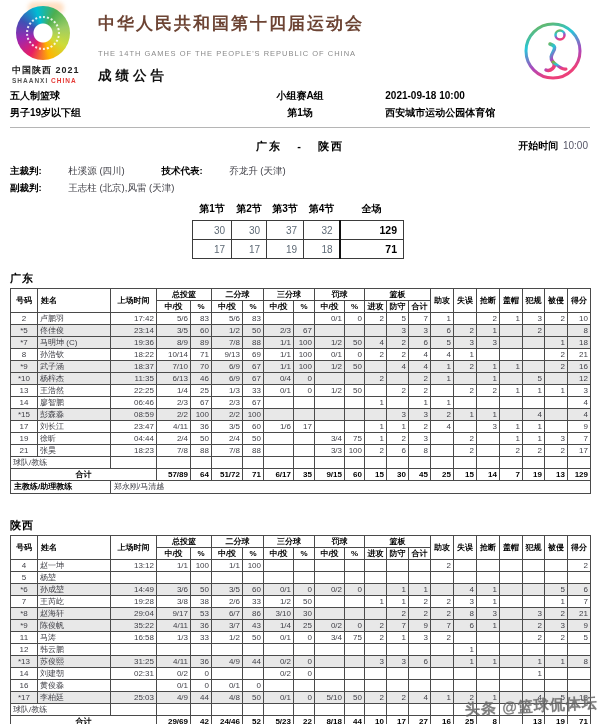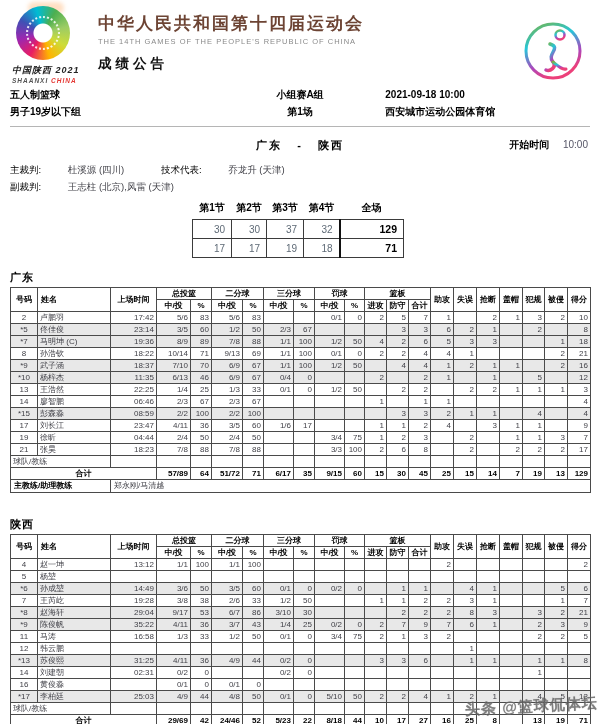--- a/index.html
+++ b/index.html
@@ -2,51 +2,51 @@
 <html><head>
 <meta charset="utf-8">
 <style>
   *{box-sizing:border-box;margin:0;padding:0;}
   html,body{width:600px;height:724px;background:#fff;overflow:hidden;
     font-family:"Liberation Sans","DejaVu Sans",sans-serif;color:#000;}
   .page{position:relative;width:600px;height:724px;padding:4px 10px 0;overflow:hidden;}
 
   
   .top{display:grid;grid-template-columns:88px 1fr 96px;align-items:start;margin-top:2px;}
-  .logo-left{display:flex;flex-direction:column;align-items:flex-start;padding-left:2px;font-style:italic;}
+  .logo-left{display:flex;flex-direction:column;align-items:flex-start;padding-left:2px;}
   .swirl{width:54px;height:54px;border-radius:50%;margin-left:4px;
     background:
       radial-gradient(circle at 50% 50%, #ffffff 0 9px, rgba(255,255,255,.0) 10px),
       conic-gradient(from 210deg,#e91e63,#9c27b0,#3f51b5,#00bcd4,#4caf50,#9ccc65,#cddc39,#ffb300,#e91e63);
     position:relative;}
   .swirl::after{content:"";position:absolute;inset:10px;border-radius:50%;
     border:2px dotted rgba(255,255,255,.85);}
   .logo-left .l1{font-size:9px;font-weight:bold;color:#222;margin-top:4px;letter-spacing:1px;}
   .logo-left .l2{font-size:6.5px;font-weight:bold;letter-spacing:1px;color:#555;}
   .logo-left .l2 b{color:#e53935;}
   .title-block{text-align:left;padding-top:6px;}
   .title-cn{font-size:17px;font-weight:bold;letter-spacing:2px;color:#6d4434;}
-  .title-en{font-size:7.5px;color:#8a8a8a;letter-spacing:1px;margin-top:2px;}
+  .title-en{font-size:7.5px;color:#8a8a8a;letter-spacing:1px;margin-top:14px;}
   .bulletin{font-size:13.5px;font-weight:bold;letter-spacing:4px;color:#111;margin-top:9px;}
   .logo-right{display:flex;justify-content:flex-end;padding-top:14px;padding-right:6px;}
 
   .info{display:grid;grid-template-columns:1.2fr 1fr 1.2fr;font-size:10px;font-weight:bold;
     line-height:17px;margin-top:2px;}
   .info .c{text-align:center;}
   .info .r{}
   .divider{border-top:1.5px solid #b5b5b5;margin-top:6px;}
 
   
   .matchline{position:relative;margin-top:11px;height:15px;font-size:11px;}
   .matchline .center{position:absolute;left:0;right:0;text-align:center;font-weight:bold;letter-spacing:2px;}
   .matchline .right{position:absolute;right:2px;top:0;font-size:10px;}
   .matchline .right .lbl{font-weight:bold;}
-  .matchline .right .val{color:#556;margin-left:11px;}
+  .matchline .right .val{color:#556;margin-left:2px;}
   .officials{margin-top:8px;font-size:9.5px;line-height:17px;}
-  .officials .lbl{font-weight:normal;}
+  .officials .lbl{font-weight:bold;}
   .officials .val{color:#3f3f46;margin-left:24px;}
   .officials .pair2{margin-left:34px;}
 
   
   .qt{border-collapse:collapse;table-layout:fixed;width:211px;margin:4px 12px 0 182px;}
   .qt thead th{border:none;font-size:10px;font-weight:bold;text-align:center;padding:2px 0 4px;}
   .qt tbody td{border:1px solid #3b3b3b;height:19px;font-size:10px;text-align:right;
     padding:0 6px;color:#5e6a76;}
   .qt tbody td.full{border-left:2px solid #111;font-weight:bold;color:#000;font-size:10.5px;}
 

